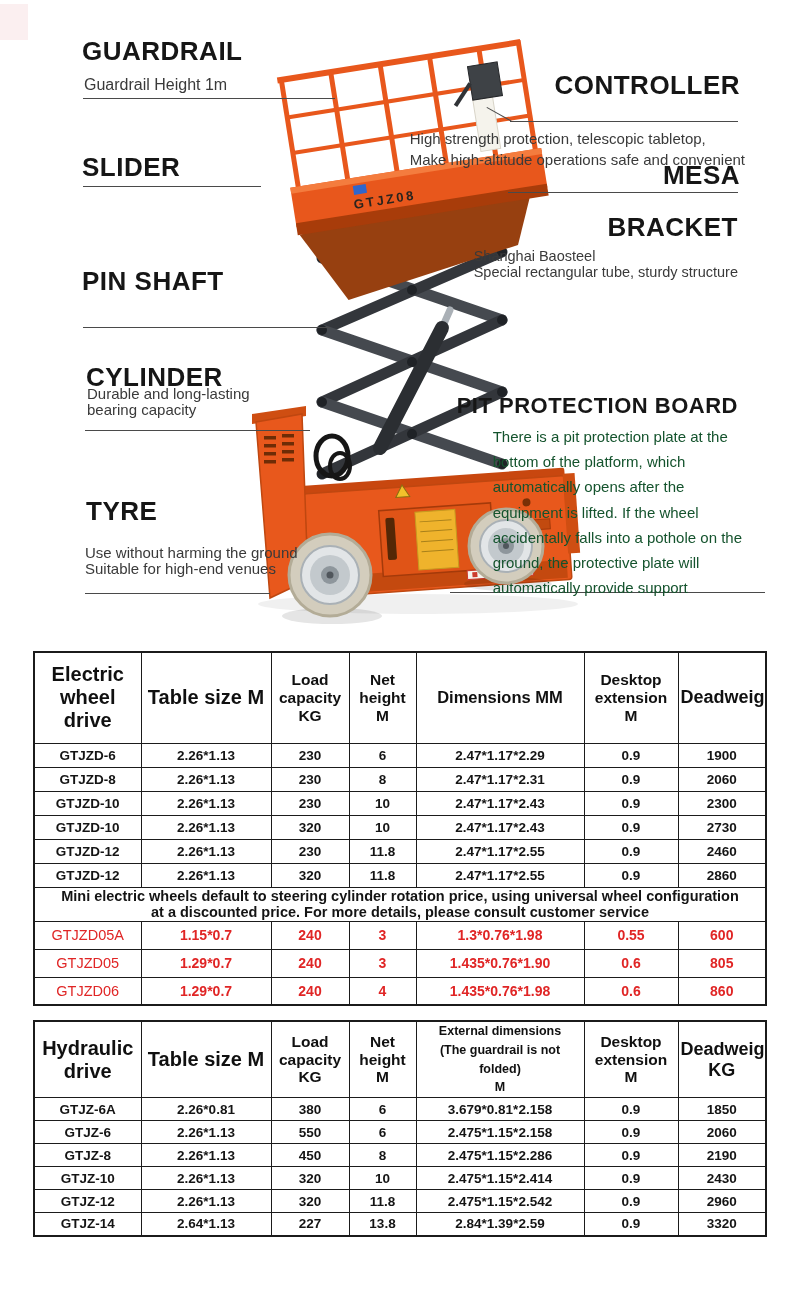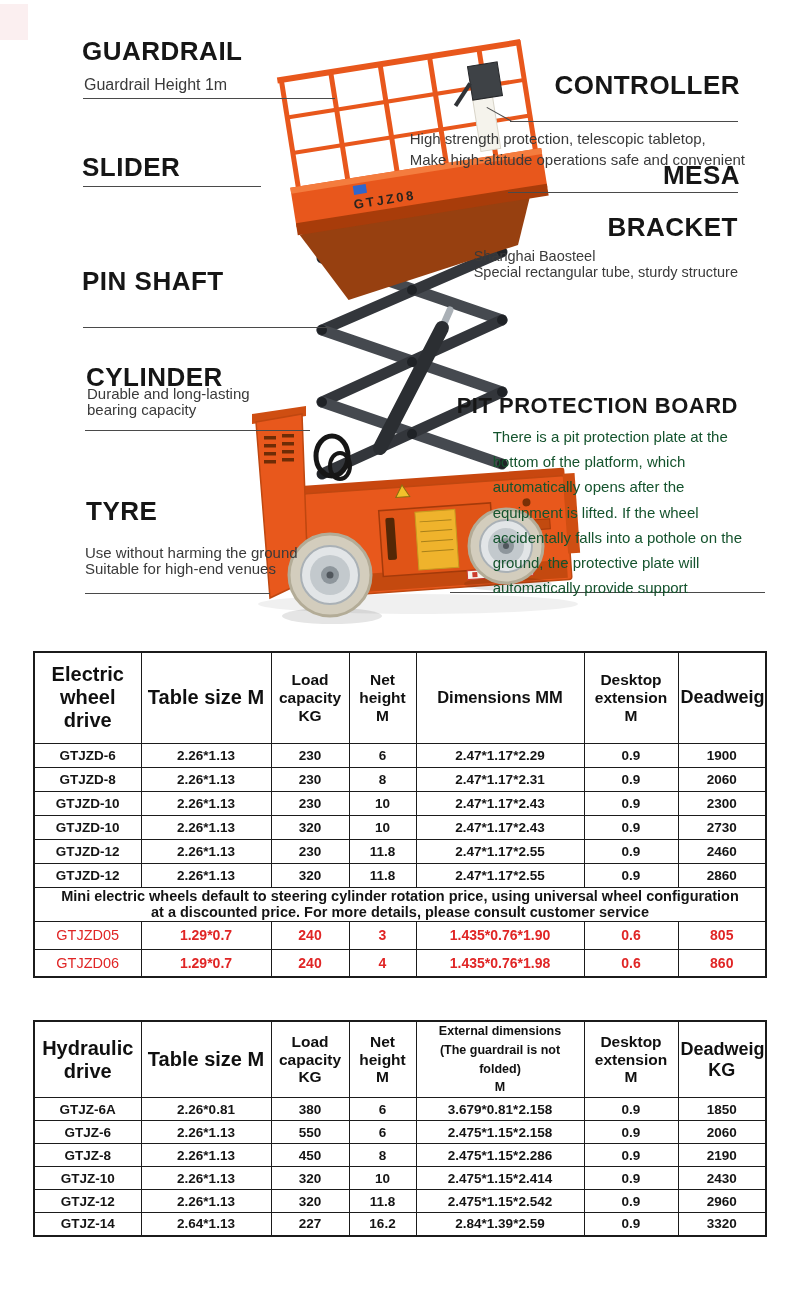--- a/index.html
+++ b/index.html
@@ -295,20 +295,29 @@
           <td>320</td>
           <td>11.8</td>
           <td>2.47*1.17*2.55</td>
           <td>0.9</td>
           <td>2860</td>
         </tr>
         <tr class="note-row">
           <td colspan="7">Mini electric wheels default to steering cylinder rotation price, using universal wheel configuration at a discounted price. For more details, please consult customer service</td>
         </tr>
         <tr class="data-row red-row">
+          <td>GTJZD05A</td>
+          <td>1.15*0.7</td>
+          <td>240</td>
+          <td>3</td>
+          <td>1.3*0.76*1.98</td>
+          <td>0.55</td>
+          <td>600</td>
+        </tr>
+        <tr class="data-row red-row">
           <td>GTJZD05</td>
           <td>1.29*0.7</td>
           <td>240</td>
           <td>3</td>
           <td>1.435*0.76*1.90</td>
           <td>0.6</td>
           <td>805</td>
         </tr>
         <tr class="data-row red-row">
           <td>GTJZD06</td>
@@ -395,21 +404,21 @@
           <td>320</td>
           <td>11.8</td>
           <td>2.475*1.15*2.542</td>
           <td>0.9</td>
           <td>2960</td>
         </tr>
         <tr class="data-row">
           <td>GTJZ-14</td>
           <td>2.64*1.13</td>
           <td>227</td>
-          <td>16.2</td>
+          <td>13.8</td>
           <td>2.84*1.39*2.59</td>
           <td>0.9</td>
           <td>3320</td>
         </tr>
       </tbody>
     </table>
 
 </div>
 
 </body></html>

